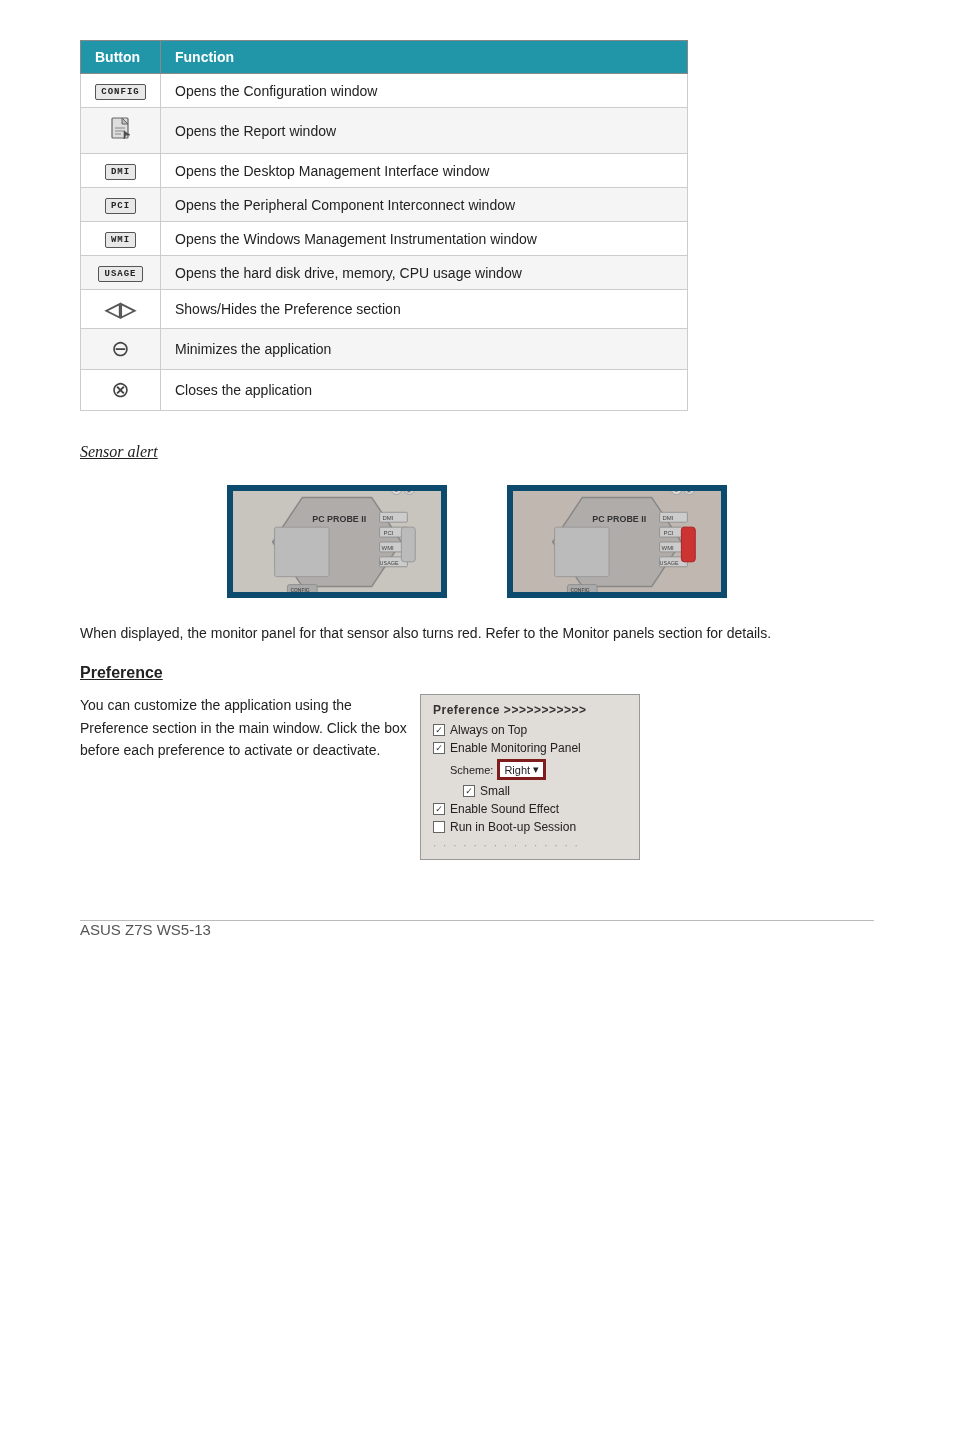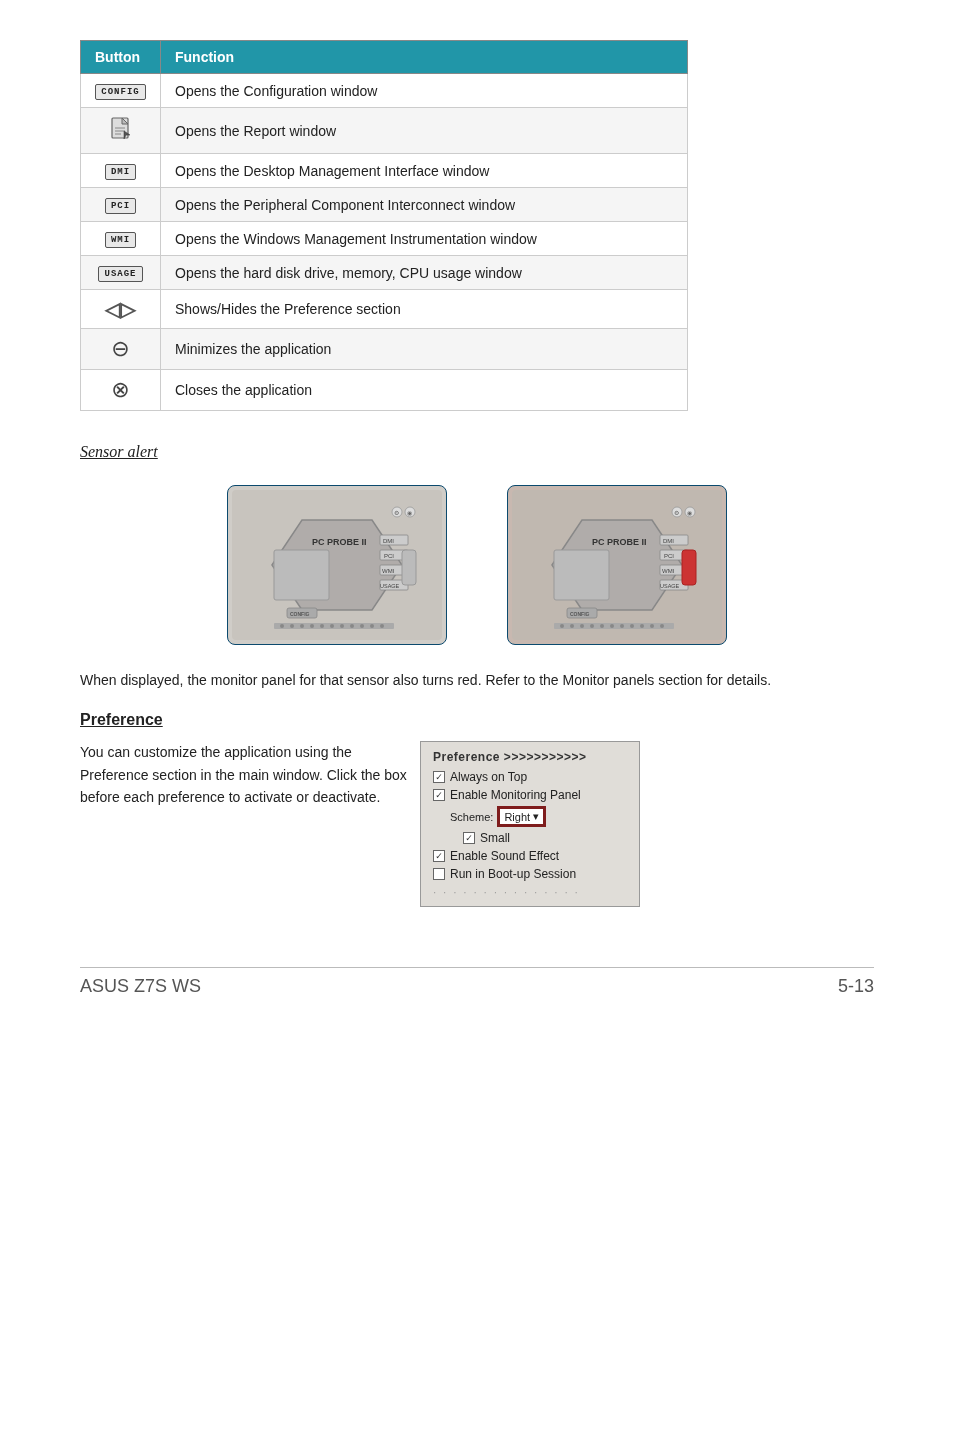--- a/index.html
+++ b/index.html
@@ -102,24 +102,24 @@
     
     .probe-images {
       display: flex;
       gap: 60px;
       margin-bottom: 24px;
       align-items: center;
       justify-content: center;
     }
     .probe-img {
       width: 220px;
-      height: 160px;
+      height: 113px;
       background: #d0cdc8;
-      border: 1px solid #0c4a6e;
-      border-radius: 8px;
+      border: 6px solid #0c4a6e;
+      border-radius: 0;
       display: flex;
       align-items: center;
       justify-content: center;
       position: relative;
       overflow: hidden;
     }
     .probe-img-red {
       background: #c8b8b0;
     }
 
@@ -217,25 +217,24 @@
     }
     .pref-dots {
       margin-top: 6px;
       color: #999;
       font-size: 10px;
       letter-spacing: 2px;
     }
 
     .footer-bottom {
       display: flex;
-      justify-content: space-between;
+      justify-content: flex-start;
       margin-top: 60px;
       border-top: 1px solid #bbb;
-      padding-top: 8px;
-      font-size: 18px;
+      font-size: 15px;
       color: #555;
     }
   </style>
 </head>
 <body>
 
 <table class="button-table">
   <thead>
     <tr>
       <th>Button</th>

